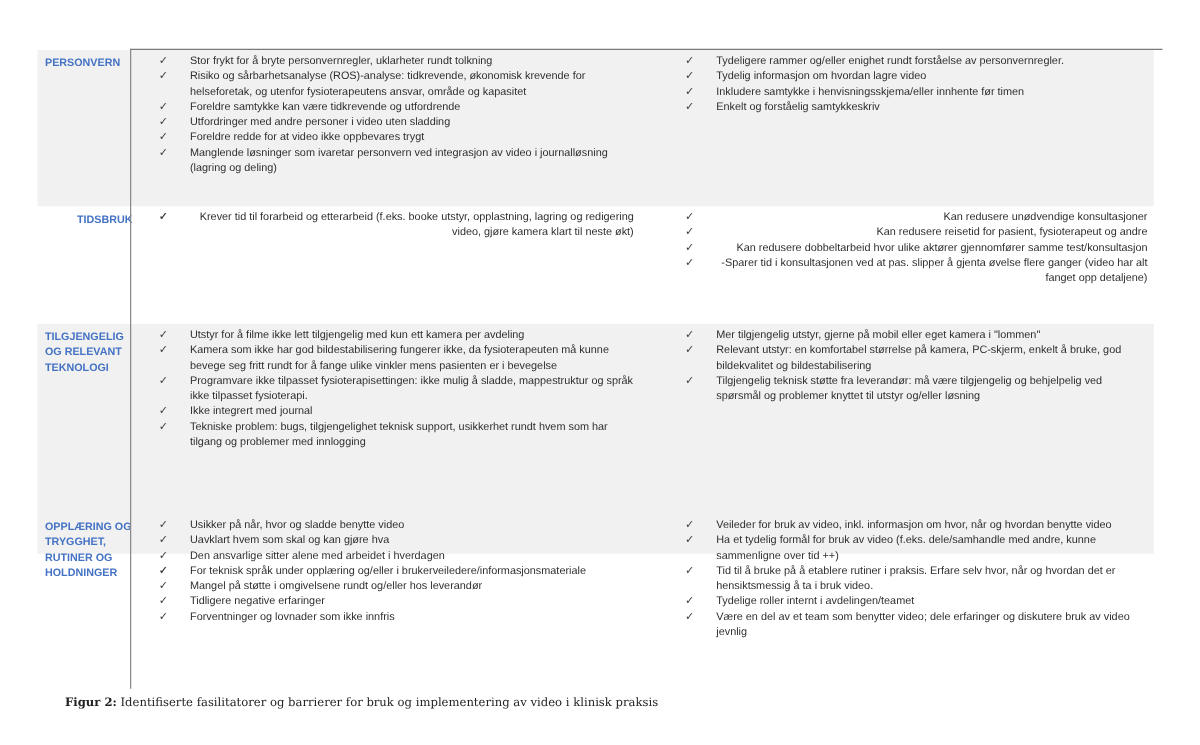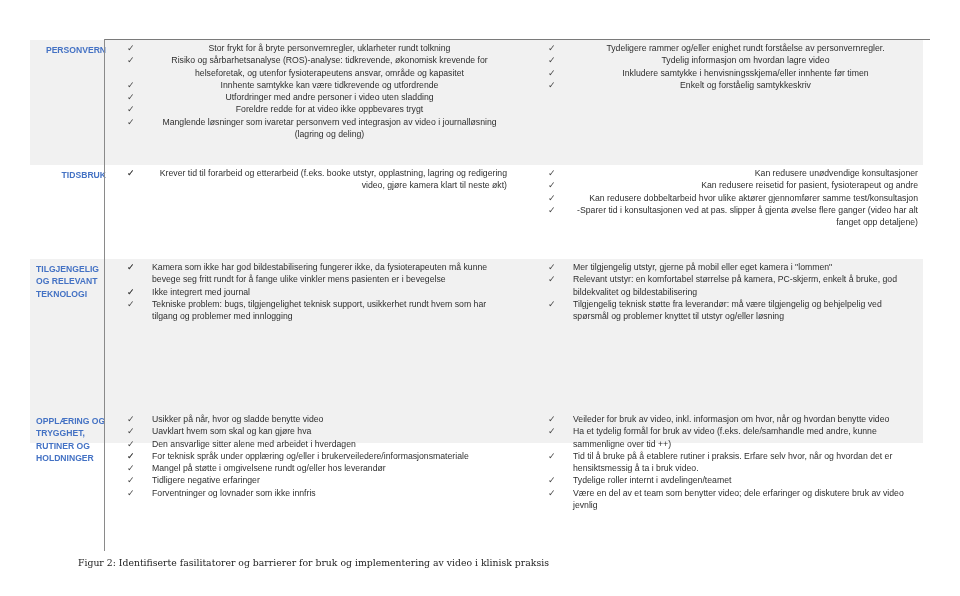--- a/index.html
+++ b/index.html
@@ -13,35 +13,35 @@
   .row.gray { background: #f1f1f1; }
   .cat { position: absolute; left: 6px; top: 4px; width: 70px; font-weight: bold;
          font-size: 8.6px; line-height: 12.4px; color: #4472c4; }
   .list { position: absolute; top: 2px; margin: 0; padding: 0; list-style: none; }
   .list.bar { left: 97px; width: 380px; }
   .list.fas { left: 518px; width: 370px; }
   .list li { position: relative; padding-left: 25px; font-size: 8.7px; line-height: 12.3px; color: #2f2f2f; }
   .check { position: absolute; left: 0; top: 0; font-size: 9px; color: #444; }
   .caption { position: absolute; left: 52px; top: 557px; font-family: "DejaVu Serif", "Liberation Serif", serif;
              font-size: 9.3px; color: #222; }
-  .caption b { font-weight: normal; margin-left: 26px; }
+  .caption b { font-weight: bold; }
 </style>
 </head>
 <body>
 
 <div class="col-head" style="left:144px;">BARRIERER</div>
 <div class="col-head" style="left:526px;padding-left:28px;">FASILITATORER</div>
 <div class="head-line"></div>
 
-<div class="row gray" style="top:40px;height:125px;text-align:center;">
+<div class="row gray" style="top:40px;height:125px;">
   <div class="cat" style="width:80px;">PERSONVERN</div>
   <ul class="list bar">
     <li><span class="check">✓</span><span>Stor frykt for å bryte personvernregler, uklarheter rundt tolkning</span></li>
     <li><span class="check">✓</span><span>Risiko og sårbarhetsanalyse (ROS)-analyse: tidkrevende, økonomisk krevende for helseforetak, og utenfor fysioterapeutens ansvar, område og kapasitet</span></li>
-    <li><span class="check">✓</span><span>Innhente samtykke kan være tidkrevende og utfordrende</span></li>
+    <li><span class="check">✓</span><span>Foreldre samtykke kan være tidkrevende og utfordrende</span></li>
     <li><span class="check">✓</span><span>Utfordringer med andre personer i video uten sladding</span></li>
     <li><span class="check">✓</span><span>Foreldre redde for at video ikke oppbevares trygt</span></li>
     <li><span class="check">✓</span><span>Manglende løsninger som ivaretar personvern ved integrasjon av video i journalløsning (lagring og deling)</span></li>
   </ul>
   <ul class="list fas">
     <li><span class="check">✓</span><span>Tydeligere rammer og/eller enighet rundt forståelse av personvernregler.</span></li>
     <li><span class="check">✓</span><span>Tydelig informasjon om hvordan lagre video</span></li>
     <li><span class="check">✓</span><span>Inkludere samtykke i henvisningsskjema/eller innhente før timen</span></li>
     <li><span class="check">✓</span><span>Enkelt og forståelig samtykkeskriv</span></li>
   </ul>
@@ -57,23 +57,23 @@
     <li><span class="check">✓</span><span>Kan redusere unødvendige konsultasjoner</span></li>
     <li><span class="check">✓</span><span>Kan redusere reisetid for pasient, fysioterapeut og andre</span></li>
     <li><span class="check">✓</span><span>Kan redusere dobbeltarbeid hvor ulike aktører gjennomfører samme test/konsultasjon</span></li>
     <li><span class="check">✓</span><span>-Sparer tid i konsultasjonen ved at pas. slipper å gjenta øvelse flere ganger (video har alt fanget opp detaljene)</span></li>
   </ul>
 </div>
 
 <div class="row gray" style="top:259px;height:184px;">
   <div class="cat">TILGJENGELIG OG RELEVANT TEKNOLOGI</div>
   <ul class="list bar">
-    <li><span class="check">✓</span></li>
+    <li><span class="check">✓</span><span>Utstyr for å filme ikke lett tilgjengelig med kun ett kamera per avdeling</span></li>
     <li><span class="check">✓</span><span>Kamera som ikke har god bildestabilisering fungerer ikke, da fysioterapeuten må kunne bevege seg fritt rundt for å fange ulike vinkler mens pasienten er i bevegelse</span></li>
-    <li><span class="check">✓</span></li>
+    <li><span class="check">✓</span><span>Programvare ikke tilpasset fysioterapisettingen: ikke mulig å sladde, mappestruktur og språk ikke tilpasset fysioterapi.</span></li>
     <li><span class="check">✓</span><span>Ikke integrert med journal</span></li>
     <li><span class="check">✓</span><span>Tekniske problem: bugs, tilgjengelighet teknisk support, usikkerhet rundt hvem som har tilgang og problemer med innlogging</span></li>
   </ul>
   <ul class="list fas">
     <li><span class="check">✓</span><span>Mer tilgjengelig utstyr, gjerne på mobil eller eget kamera i "lommen"</span></li>
     <li><span class="check">✓</span><span>Relevant utstyr: en komfortabel størrelse på kamera, PC-skjerm, enkelt å bruke, god bildekvalitet og bildestabilisering</span></li>
     <li><span class="check">✓</span><span>Tilgjengelig teknisk støtte fra leverandør: må være tilgjengelig og behjelpelig ved spørsmål og problemer knyttet til utstyr og/eller løsning</span></li>
   </ul>
 </div>
 

